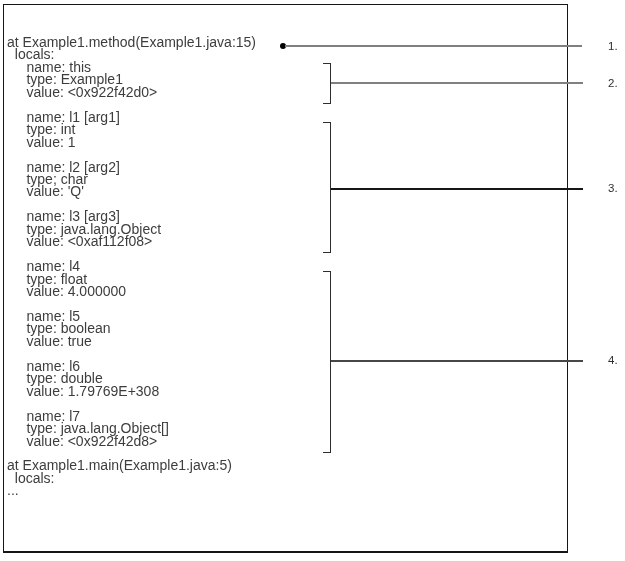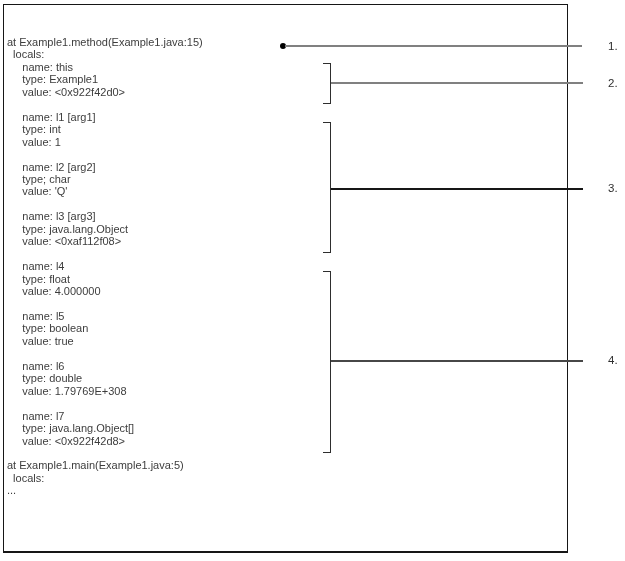--- a/index.html
+++ b/index.html
@@ -23,21 +23,21 @@
     border-bottom-width: 2px;
     background: #ffffff;
   }
 
   
   [data-name="stack-trace-listing"] {
     position: absolute;
     left: 7px; top: 36px;
     margin: 0;
     font-family: "Liberation Sans", sans-serif;
-    font-size: 11px;
+    font-size: 14px;
     line-height: 12.45px;
     color: #3d3d3d;
     white-space: pre;
   }
 
   
   [data-name="callout-dot"] {
     position: absolute;
     left: 280px; top: 43px;
     width: 6px; height: 6px;

